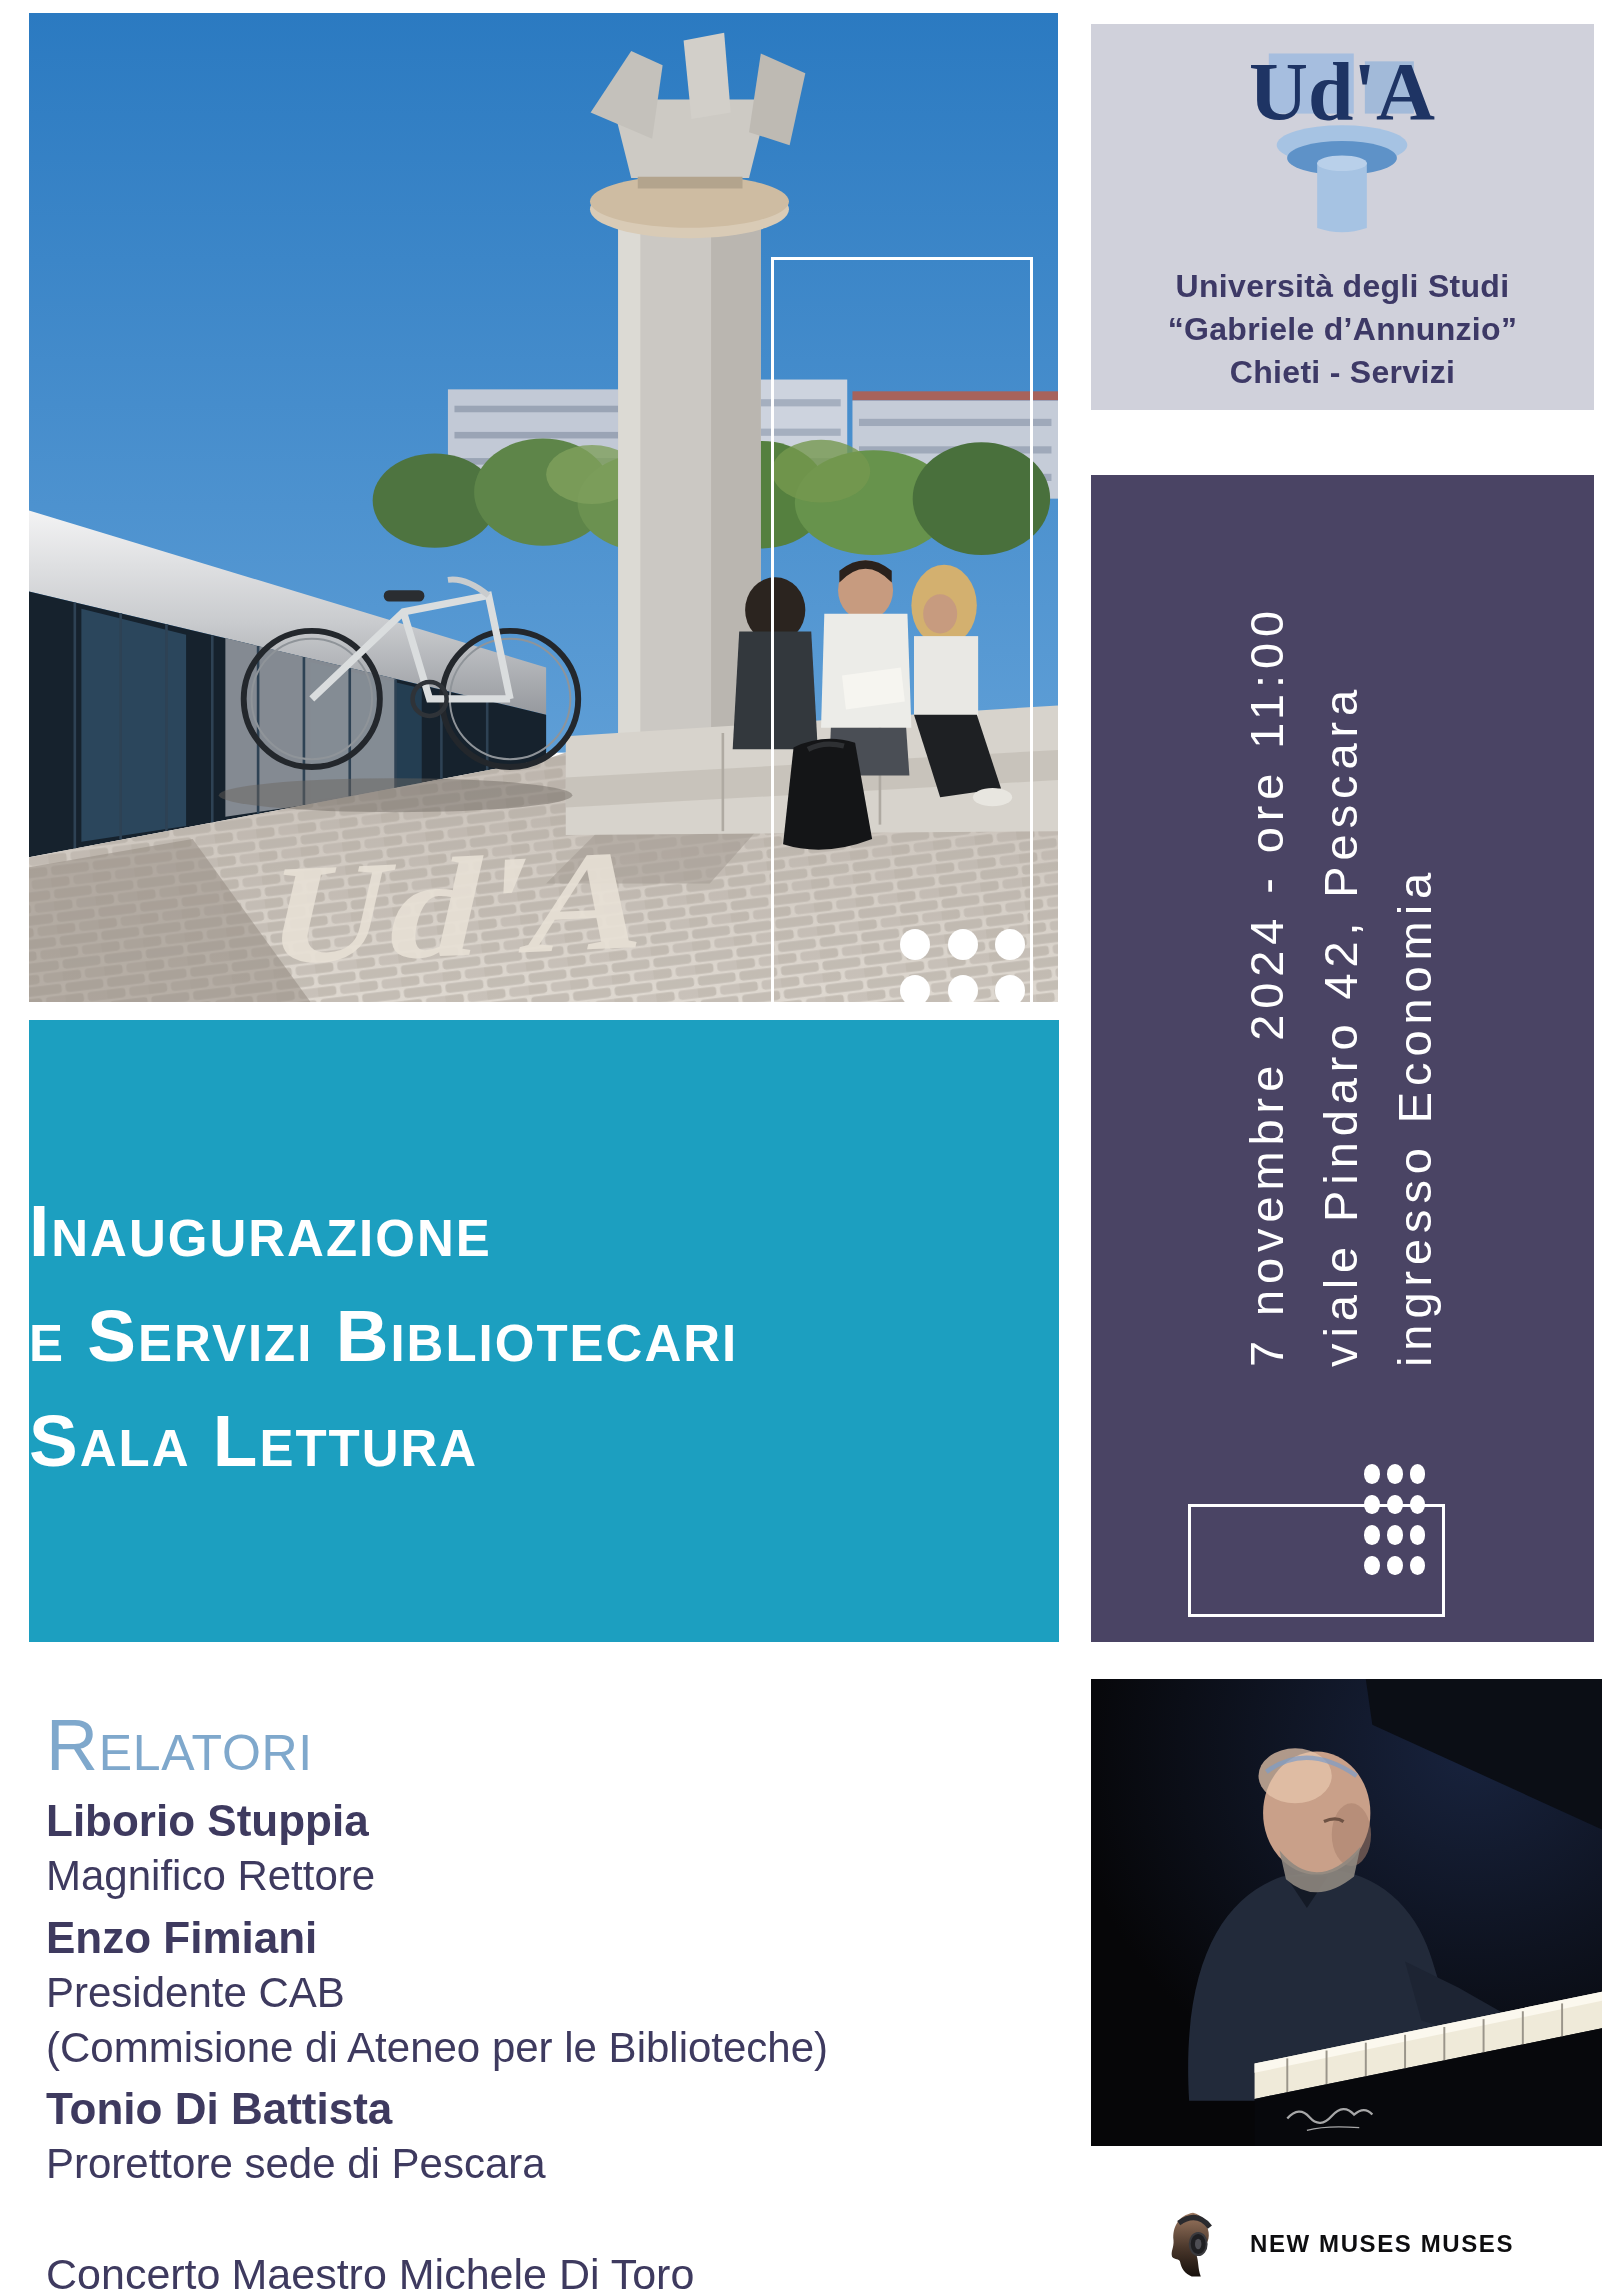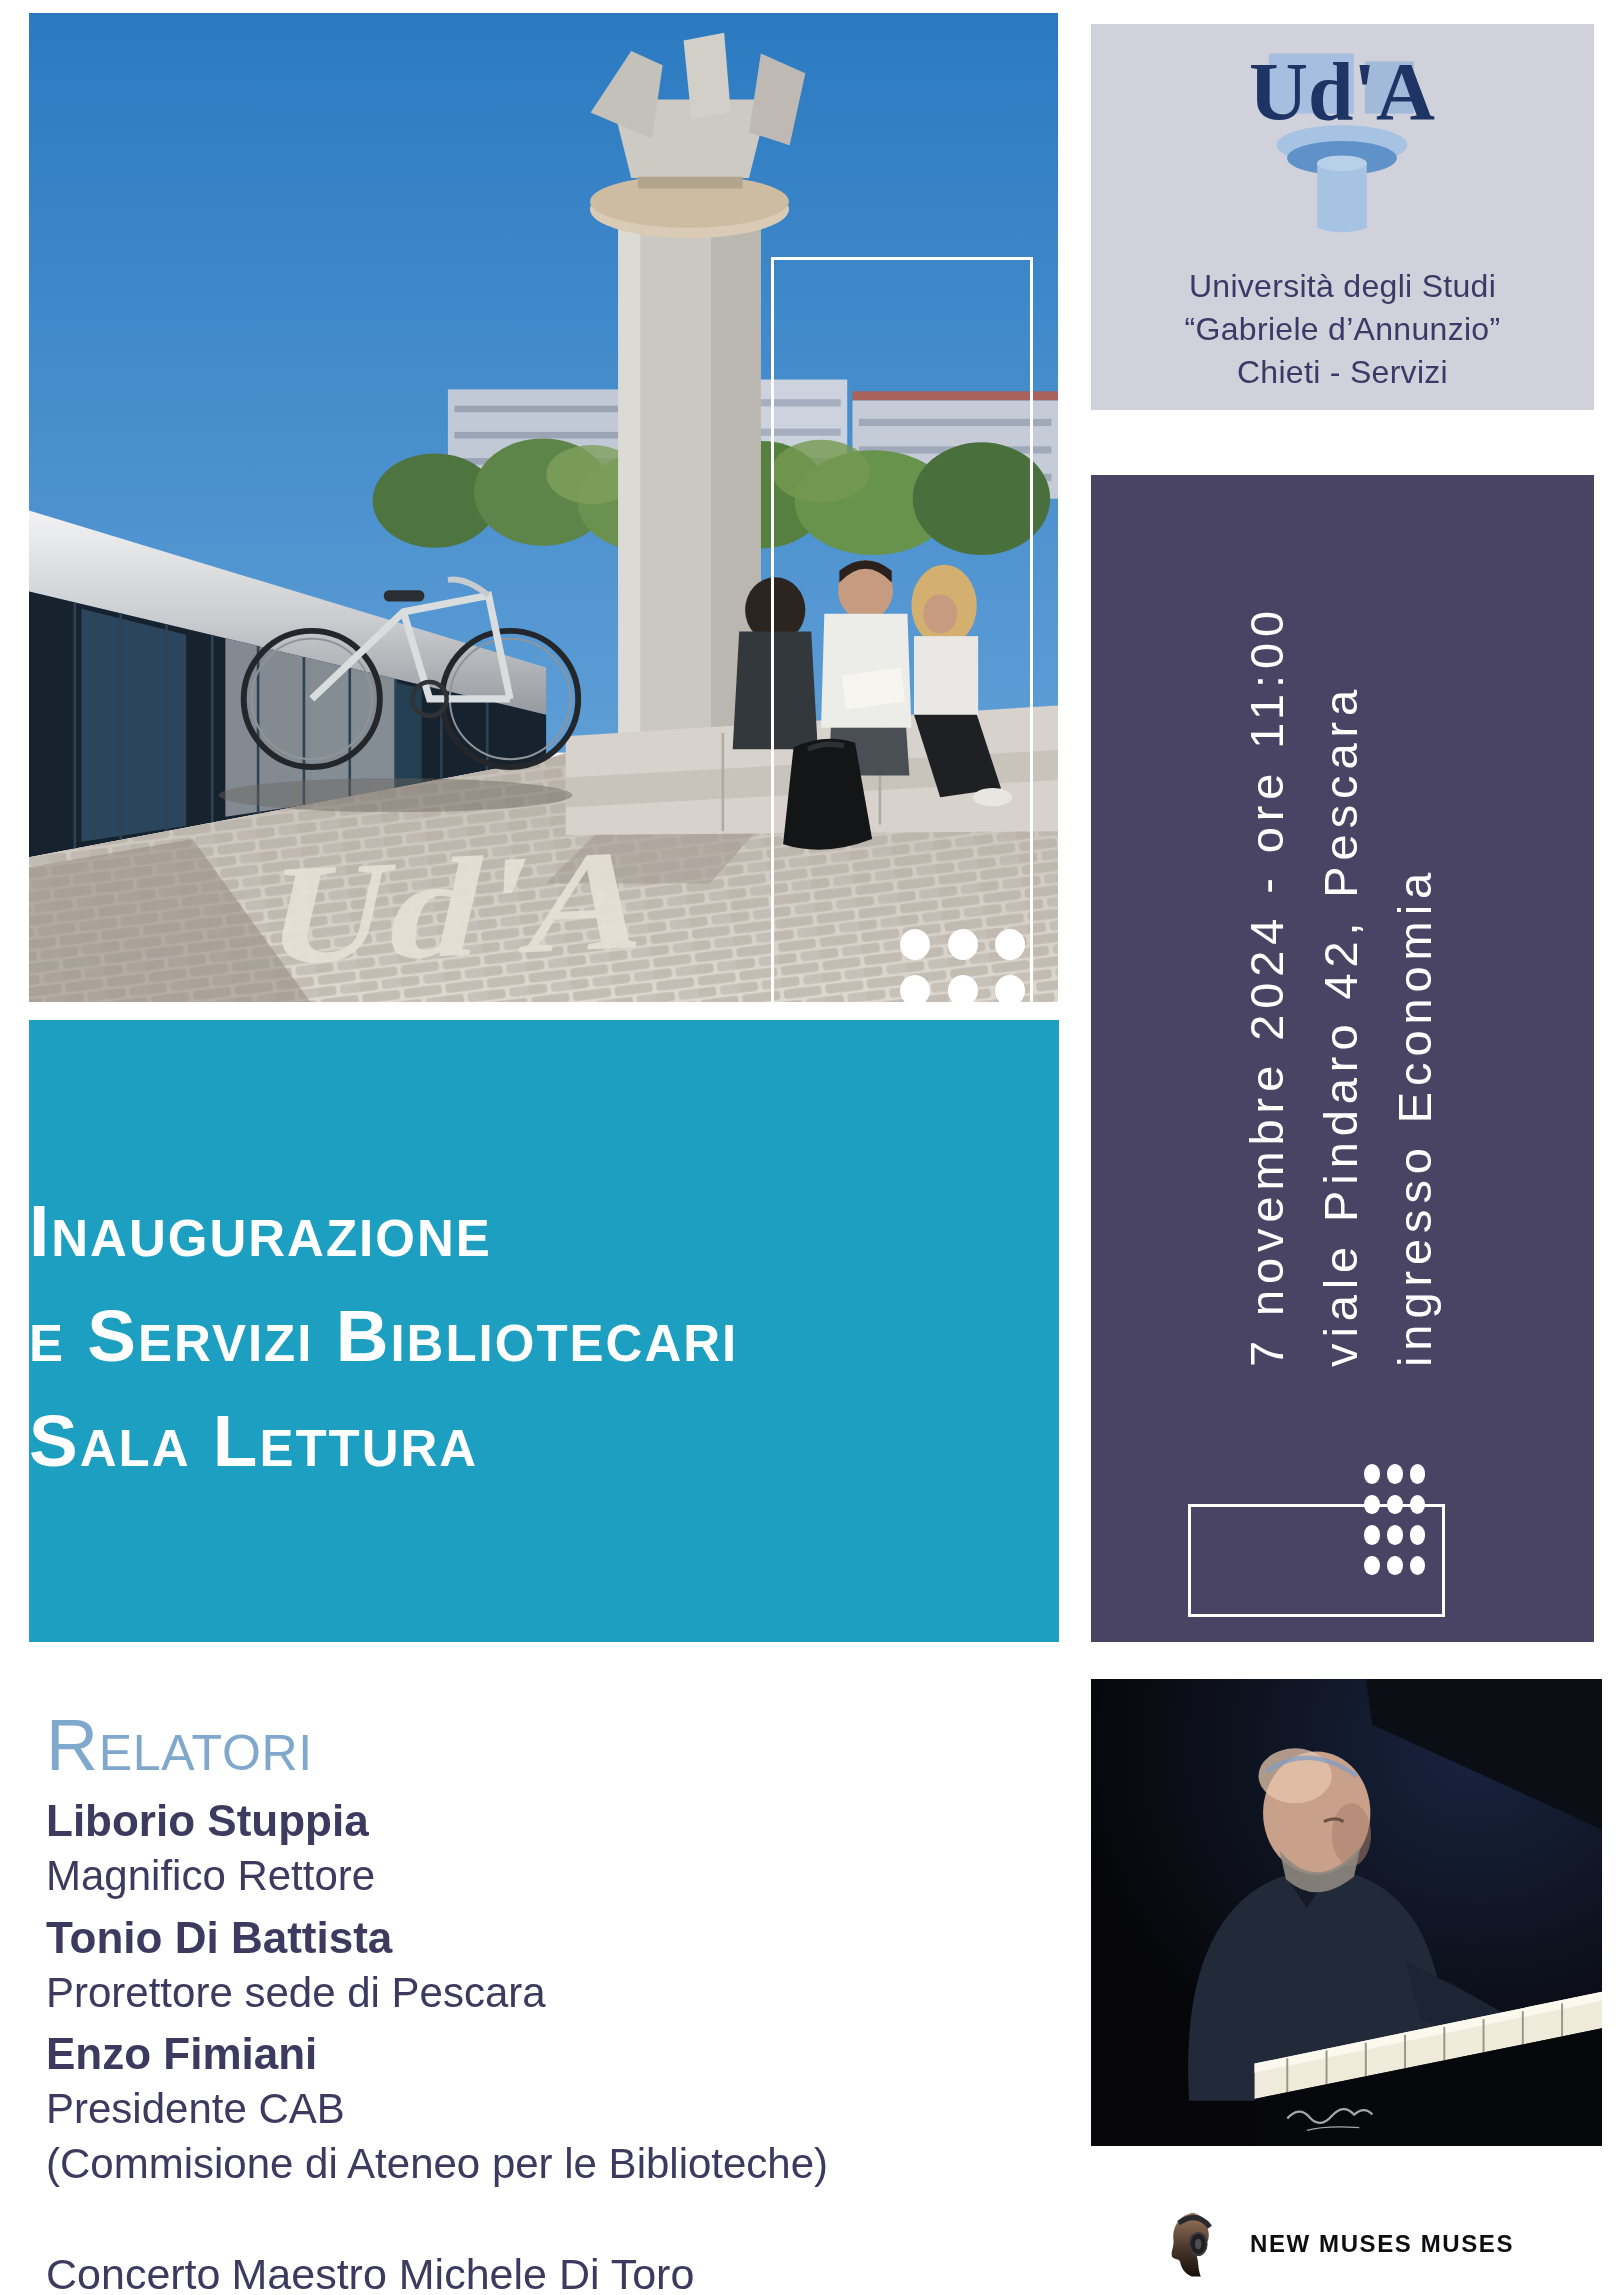--- a/index.html
+++ b/index.html
@@ -7,21 +7,21 @@
     position:relative;width:1623px;height:2295px;background:#ffffff;overflow:hidden;
     font-family:"Liberation Sans", sans-serif;
   }
   
   .campus-photo{position:absolute;left:29px;top:13px;width:1029px;height:989px;overflow:hidden;}
   .campus-photo svg{display:block;width:100%;height:100%;}
   
   .uni-card{position:absolute;left:1091px;top:23.6px;width:503px;height:386px;background:#D0D1DB;}
   .uni-logo{position:absolute;left:153px;top:11.8px;width:196px;height:216px;}
   .uni-name{position:absolute;left:0;top:241px;width:503px;text-align:center;
-    color:#3D3966;font-size:32px;font-weight:400;line-height:43px;letter-spacing:0.3px;}
+    color:#3D3966;font-size:32px;font-weight:700;line-height:43px;letter-spacing:0.3px;}
   
   .event-band{position:absolute;left:1091px;top:475px;width:503px;height:1167px;background:#4A4464;}
   .event-band-text{
     position:absolute;left:139px;top:22px;width:222px;height:870px;
     writing-mode:vertical-rl;transform:rotate(180deg);
     color:#ffffff;font-size:47px;line-height:74px;letter-spacing:5.9px;font-weight:400;
     white-space:nowrap;
   }
   .band-rect{position:absolute;left:97px;top:1029px;width:251px;height:107px;border:3.3px solid #ffffff;}
   .dots-small{position:absolute;left:273px;top:989px;display:grid;
@@ -258,27 +258,27 @@
   </div>
 
   <div class="speakers">
     <div class="speakers-heading">Relatori</div>
 
     <div>
       <div class="sp-name">Liborio Stuppia</div>
       <div class="sp-role">Magnifico Rettore</div>
     </div>
     <div>
-      <div class="sp-name">Tonio Di Battista</div>
-      <div class="sp-role">Prorettore sede di Pescara</div>
-    </div>
-    <div>
       <div class="sp-name">Enzo Fimiani</div>
       <div class="sp-role">Presidente CAB</div>
       <div class="sp-role-extra">(Commisione di Ateneo per le Biblioteche)</div>
+    </div>
+    <div>
+      <div class="sp-name">Tonio Di Battista</div>
+      <div class="sp-role">Prorettore sede di Pescara</div>
     </div>
 
     <div class="concert-line">
       <span>Concerto</span><span class="performer">Maestro Michele Di Toro</span>
     </div>
   </div>
 
   <div class="pianist-photo">
     <svg viewBox="0 0 781 714" preserveAspectRatio="none">
       <defs>

